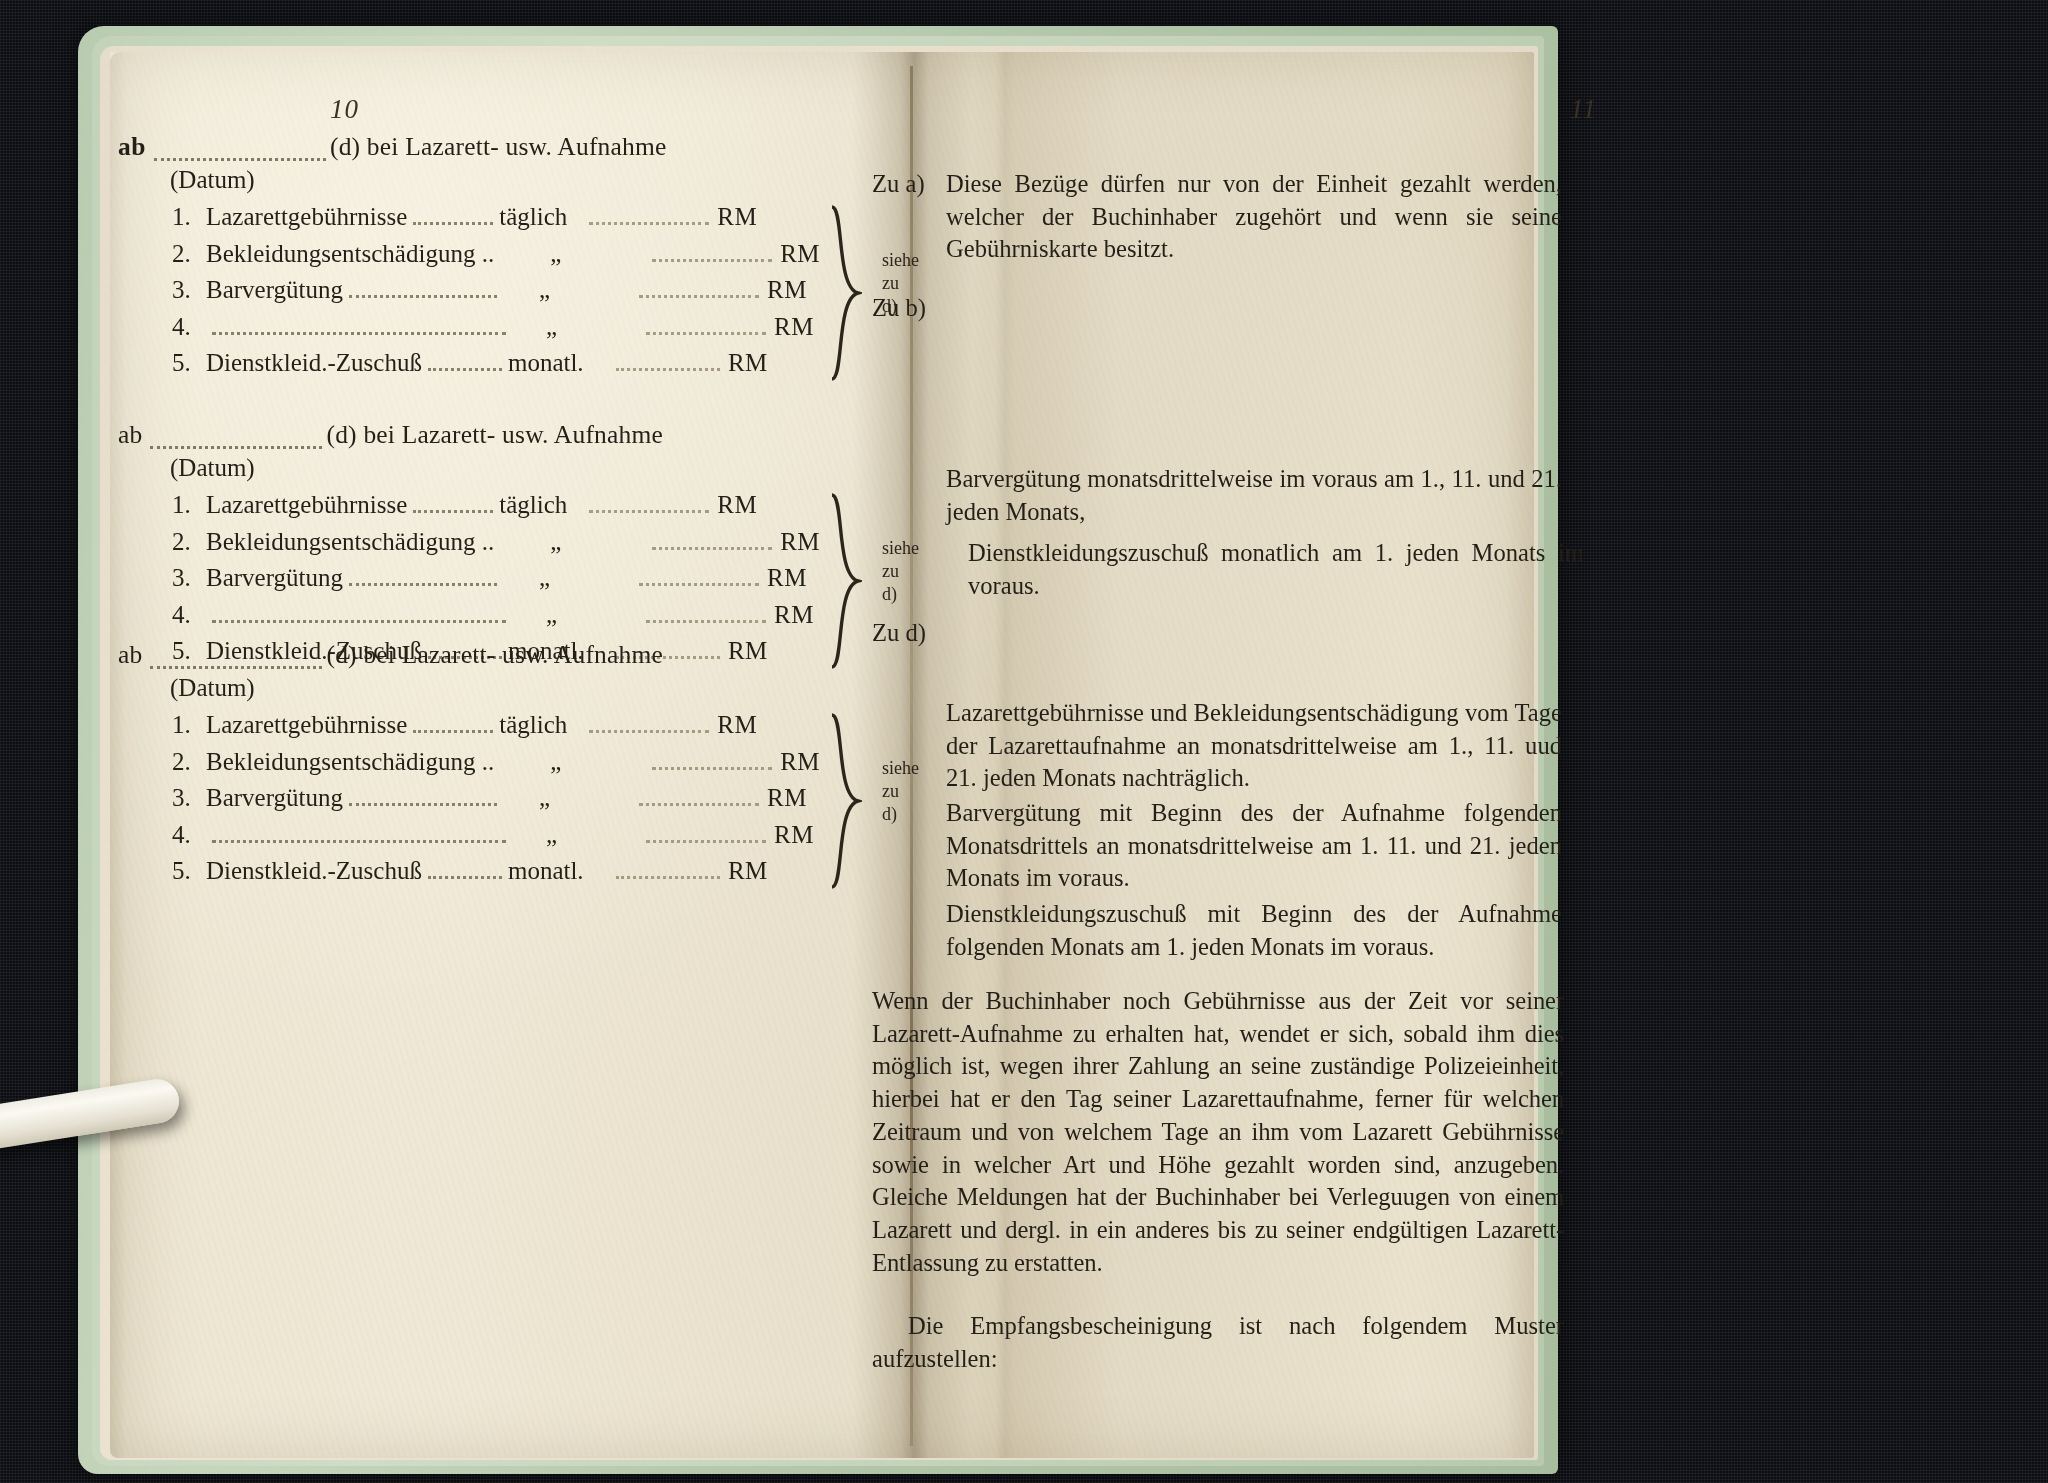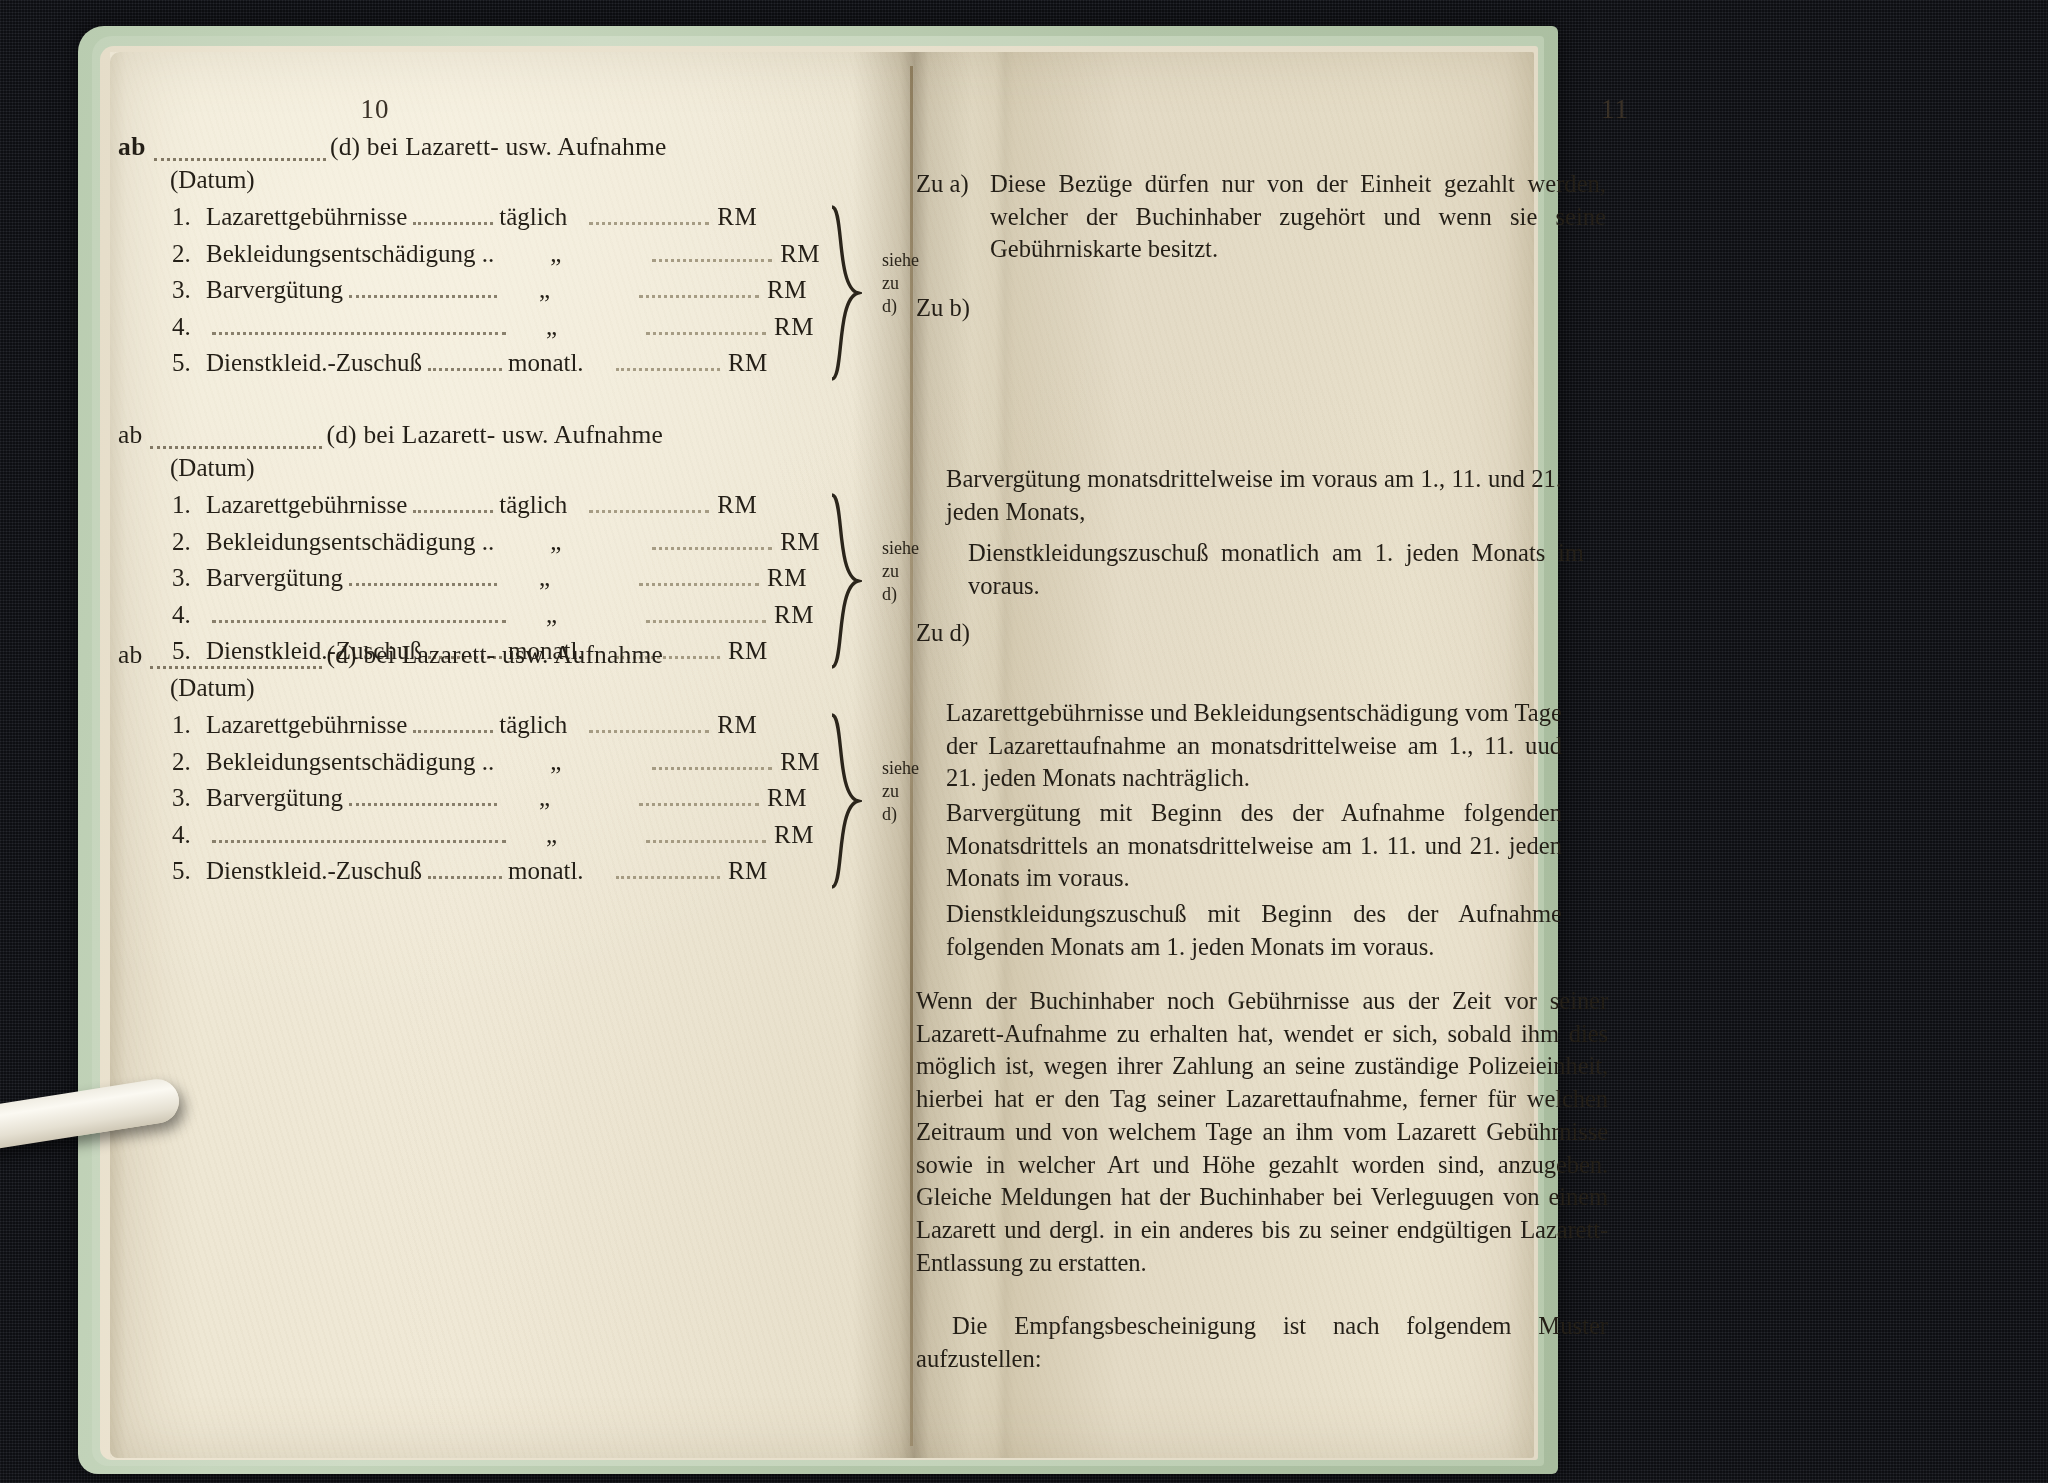--- a/index.html
+++ b/index.html
@@ -74,22 +74,23 @@
     background:linear-gradient(180deg,#efece2 0%,#fbf9f2 26%,#e5e0d2 72%,#cfc8b6 100%);
     border-radius:22px;
     transform:rotate(-9deg);
     box-shadow:4px 8px 14px rgba(0,0,0,.45);
   }
   
   .page{position:absolute;top:0;color:#241f17;}
   #pageL{left:118px;width:760px;}
   #pageR{left:872px;width:700px;}
   .folio{
-    text-align:center;font-size:27px;letter-spacing:1px;
+    font-size:27px;letter-spacing:1px;
     color:#3a3126;
+    font-style:italic;
   }
   #folioL{position:absolute;left:330px;top:94px;width:90px;}
   #folioR{position:absolute;left:1570px;top:94px;width:90px;}
 
   
   .block{position:absolute;left:0;width:760px;}
   .abline{
     font-size:25.5px;white-space:nowrap;color:#241f17;
     letter-spacing:.2px;
   }
@@ -120,21 +121,21 @@
     position:absolute;right:16px;top:2px;width:34px;height:176px;
   }
   .siehe{
     position:absolute;right:-96px;top:46px;width:92px;
     font-size:18px;line-height:1.28;text-align:left;color:#2b251b;
   }
 
   
   .par{
     position:absolute;width:690px;font-size:24.6px;line-height:1.33;
-    text-align:justify;color:#241f17;margin-left:44px;
+    text-align:justify;color:#241f17;
   }
   .zu{
     position:absolute;left:0;font-size:24.6px;white-space:nowrap;
   }
   .body{margin-left:74px;display:block;}
   .wide{margin-left:0;}
   .indent{text-indent:36px;}
   .tight{letter-spacing:-.1px;}
 </style>
 </head>

